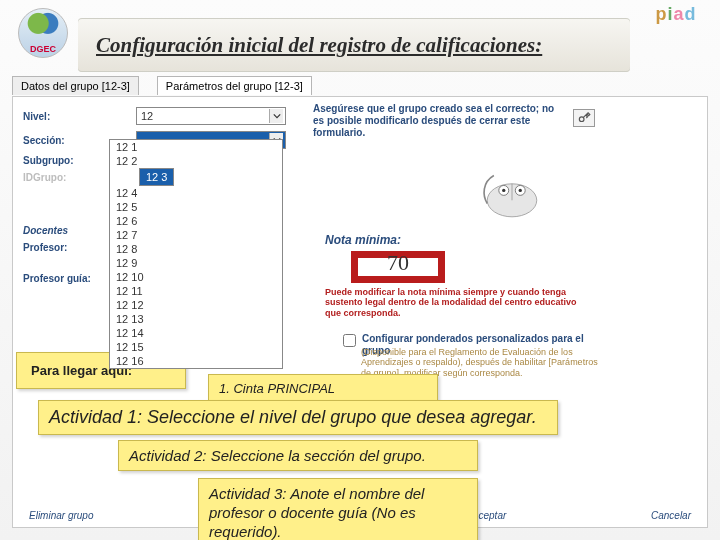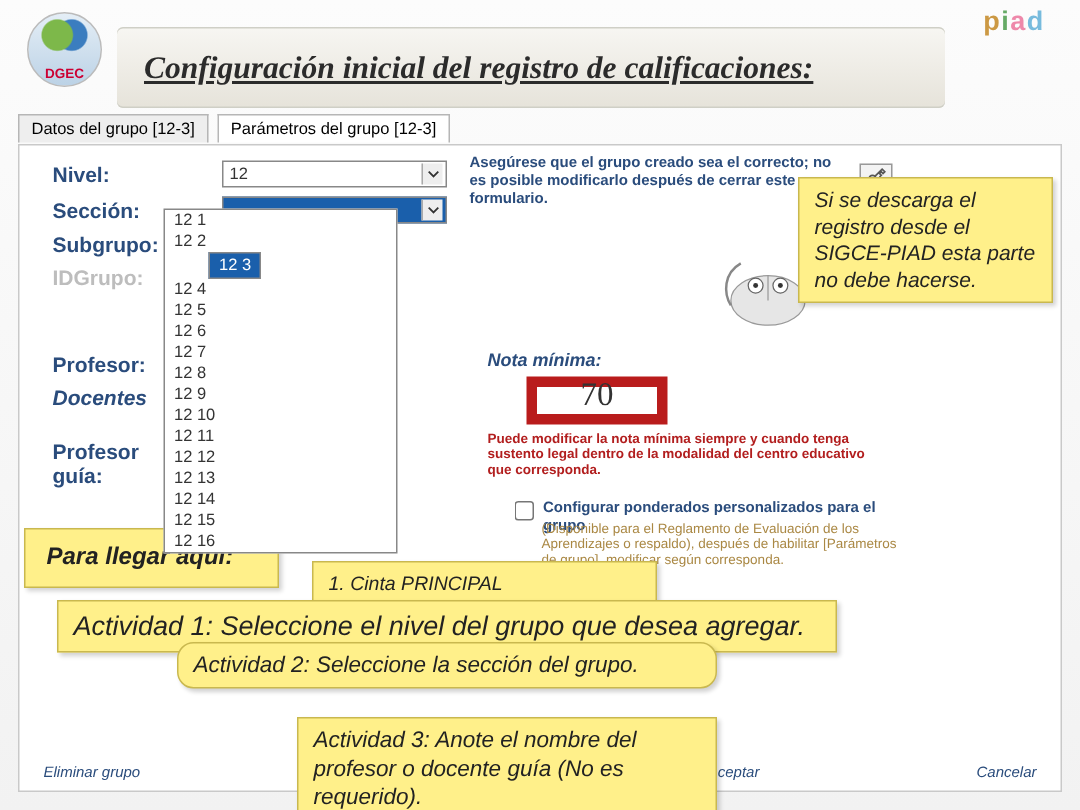--- a/index.html
+++ b/index.html
@@ -45,47 +45,47 @@
     border-radius: 4px;
     display: flex; align-items: center; padding: 0 18px;
     font-family: "Times New Roman", serif;
     font-style: italic; font-weight: bold;
     font-size: 21px; color: #2b2b2b;
     text-decoration: underline;
     box-shadow: 0 1px 0 #cfcfc6 inset, 0 -1px 0 #cfcfc6 inset;
   }
 
   
-  .tabs { position: absolute; left: 12px; top: 76px; display: flex; gap: 6px; font-size: 11px; }
+  .tabs { position: absolute; left: 12px; top: 76px; display: flex; gap: 18px; font-size: 11px; }
   .tab { padding: 3px 8px; background: #eee; border: 1px solid #b6b6b6; border-bottom: none; }
   .tab.active { background: #fff; }
 
   
   .form-panel {
     position: absolute; left: 12px; right: 12px; top: 96px; bottom: 12px;
     background: #fff; border: 1px solid #c9c9c9;
     padding: 8px 10px; font-size: 11px; color: #333;
   }
 
   .row { display: flex; align-items: center; margin-bottom: 6px; }
-  .lbl { width: 84px; color: #2a4c7c; font-weight: bold; font-size: 14px; margin-left: 12px; }
+  .lbl { width: 84px; color: #2a4c7c; font-weight: bold; font-size: 10px; }
   .lbl.dim { color: #bdbdbd; }
   .sel, .inp {
     border: 1px solid #888; background: #fff; height: 18px; font-size: 11px;
     padding: 0 4px; display: inline-flex; align-items: center; margin-left: 29px;
   }
   .sel.wide { width: 150px; position: relative; }
   .sel .chev { position: absolute; right: 2px; top: 1px; width: 14px; height: 14px;
     display:flex; align-items:center; justify-content:center; background:#eee; border-left:1px solid #aaa;}
   .sel .chev svg { width: 8px; height: 8px; }
 
   
   .dropdown {
     position: absolute; left: 96px; top: 42px;
-    width: 156px; background: #fff; border: 1px solid #888;
+    width: 174px; background: #fff; border: 1px solid #888;
     z-index: 20; font-size: 11px;
   }
   .dropdown .opt { padding: 1px 6px; cursor: default; }
   .dropdown .opt.sel { background: #1a5fab; color: #fff; }
 
   
   .hint-box {
     position: absolute; left: 300px; top: 6px; width: 250px;
     font-size: 10px; color: #2a4c7c; font-weight: bold;
     line-height: 1.2;
@@ -130,24 +130,24 @@
   }
 
   
   .callout {
     position: absolute;
     background: #fff08a; border: 1px solid #c9b84f;
     padding: 6px 10px; font-size: 14px; color: #222;
     box-shadow: 2px 2px 3px rgba(0,0,0,0.18);
   }
   .c-download { right: 18px; top: 118px; width: 170px; font-size: 14px; line-height: 1.25; font-style: italic; }
-  .c-para { left: 16px; top: 352px; width: 170px; font-style: italic; font-weight: bold; font-size: 16px; background:#fff08a; padding: 10px 14px; }
+  .c-para { left: 16px; top: 352px; width: 170px; font-weight: bold; font-size: 13px; background:#fff08a; padding: 10px 14px; }
   .c-steps { left: 208px; top: 358px; width: 230px; font-size: 13px; font-style: italic; line-height: 1.3; margin-top: 16px; }
   .c-act1 { left: 38px; top: 400px; width: 520px; font-size: 18px; font-style: italic; }
-  .c-act2 { left: 118px; top: 428px; width: 360px; font-size: 15px; font-style: italic; border-radius: 11px; }
+  .c-act2 { left: 118px; top: 440px; width: 360px; font-size: 15px; font-style: italic; }
   .c-act3 { left: 198px; top: 478px; width: 280px; font-size: 15px; font-style: italic; line-height: 1.25; }
 
   .bottom-actions {
     position: absolute; left: 10px; right: 10px; bottom: 6px;
     display: flex; justify-content: space-between;
     font-size: 10px; color: #2a4c7c; font-style: italic;
     padding: 0 6px;
   }
   .bottom-actions span { cursor: pointer; }
 </style>
@@ -217,24 +217,24 @@
     <div class="row">
       <div class="lbl">Subgrupo:</div>
     </div>
     <div class="row">
       <div class="lbl dim">IDGrupo:</div>
     </div>
 
     <div style="height:36px"></div>
 
     <div class="row">
+      <div class="lbl" style="font-style:italic">Docentes</div>
+    </div>
+    <div class="row">
       <div class="lbl">Profesor:</div>
-    </div>
-    <div class="row">
-      <div class="lbl" style="font-style:italic">Docentes</div>
     </div>
     <div style="height:14px"></div>
     <div class="row">
       <div class="lbl">Profesor guía:</div>
     </div>
 
     <div class="dropdown" id="dropdown"><div class="opt">12 1</div><div class="opt">12 2</div><div class="opt sel">12 3</div><div class="opt">12 4</div><div class="opt">12 5</div><div class="opt">12 6</div><div class="opt">12 7</div><div class="opt">12 8</div><div class="opt">12 9</div><div class="opt">12 10</div><div class="opt">12 11</div><div class="opt">12 12</div><div class="opt">12 13</div><div class="opt">12 14</div><div class="opt">12 15</div><div class="opt">12 16</div></div>
 
     <div class="mouse">
       <svg viewBox="0 0 80 64">
@@ -261,23 +261,20 @@
     <div class="ponderados-sub">(Disponible para el Reglamento de Evaluación de los Aprendizajes o respaldo), después de habilitar [Parámetros de grupo], modificar según corresponda.</div>
 
     <div class="bottom-actions">
       <span>Eliminar grupo</span>
       <span>Lista de estudiantes</span>
       <span>Aceptar</span>
       <span>Cancelar</span>
     </div>
   </div>
 
-  <div class="callout c-download">
-    <span>Si se descarga el registro desde el SIGCE-PIAD esta parte no debe hacerse.</span>
-  </div>
   <div class="callout c-para">
     <span>Para llegar aquí:</span>
   </div>
   <div class="callout c-steps">
     <div>1. Cinta  PRINCIPAL</div>
     <div>2. Botón [Editar grupo]</div>
   </div>
   <div class="callout c-act1">
     <span>Actividad 1: Seleccione el nivel del grupo que desea agregar.</span>
   </div>

